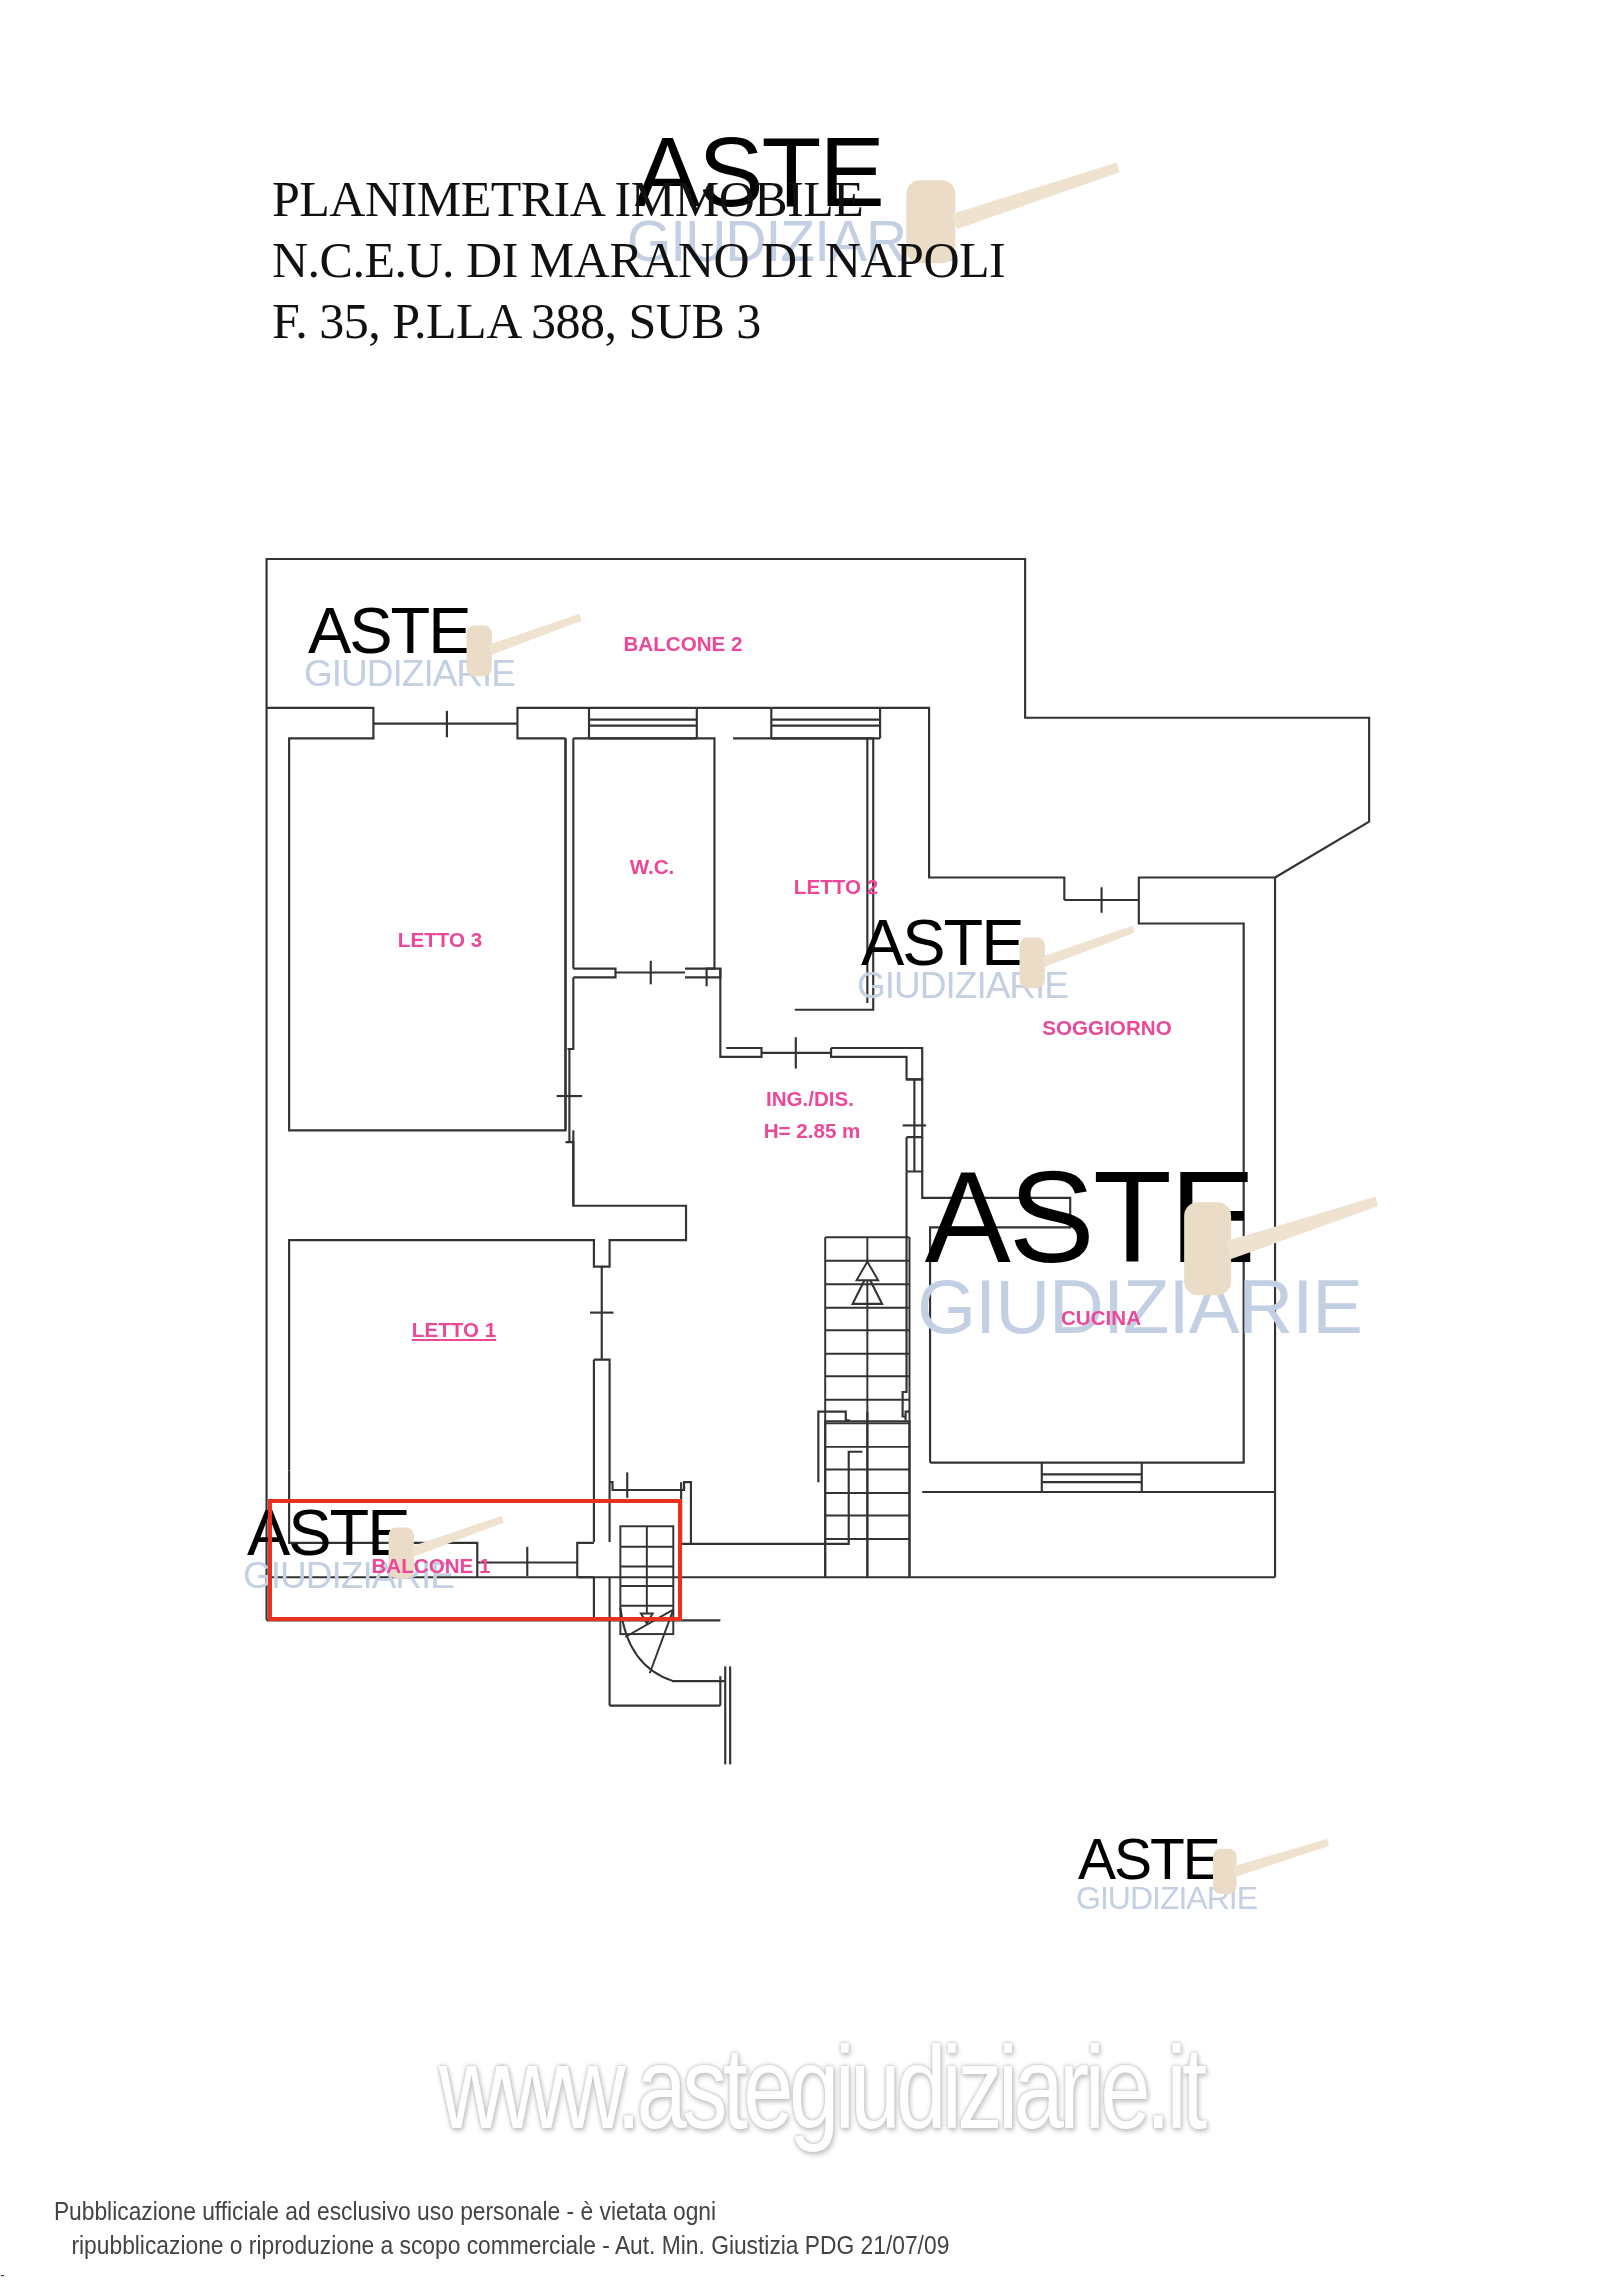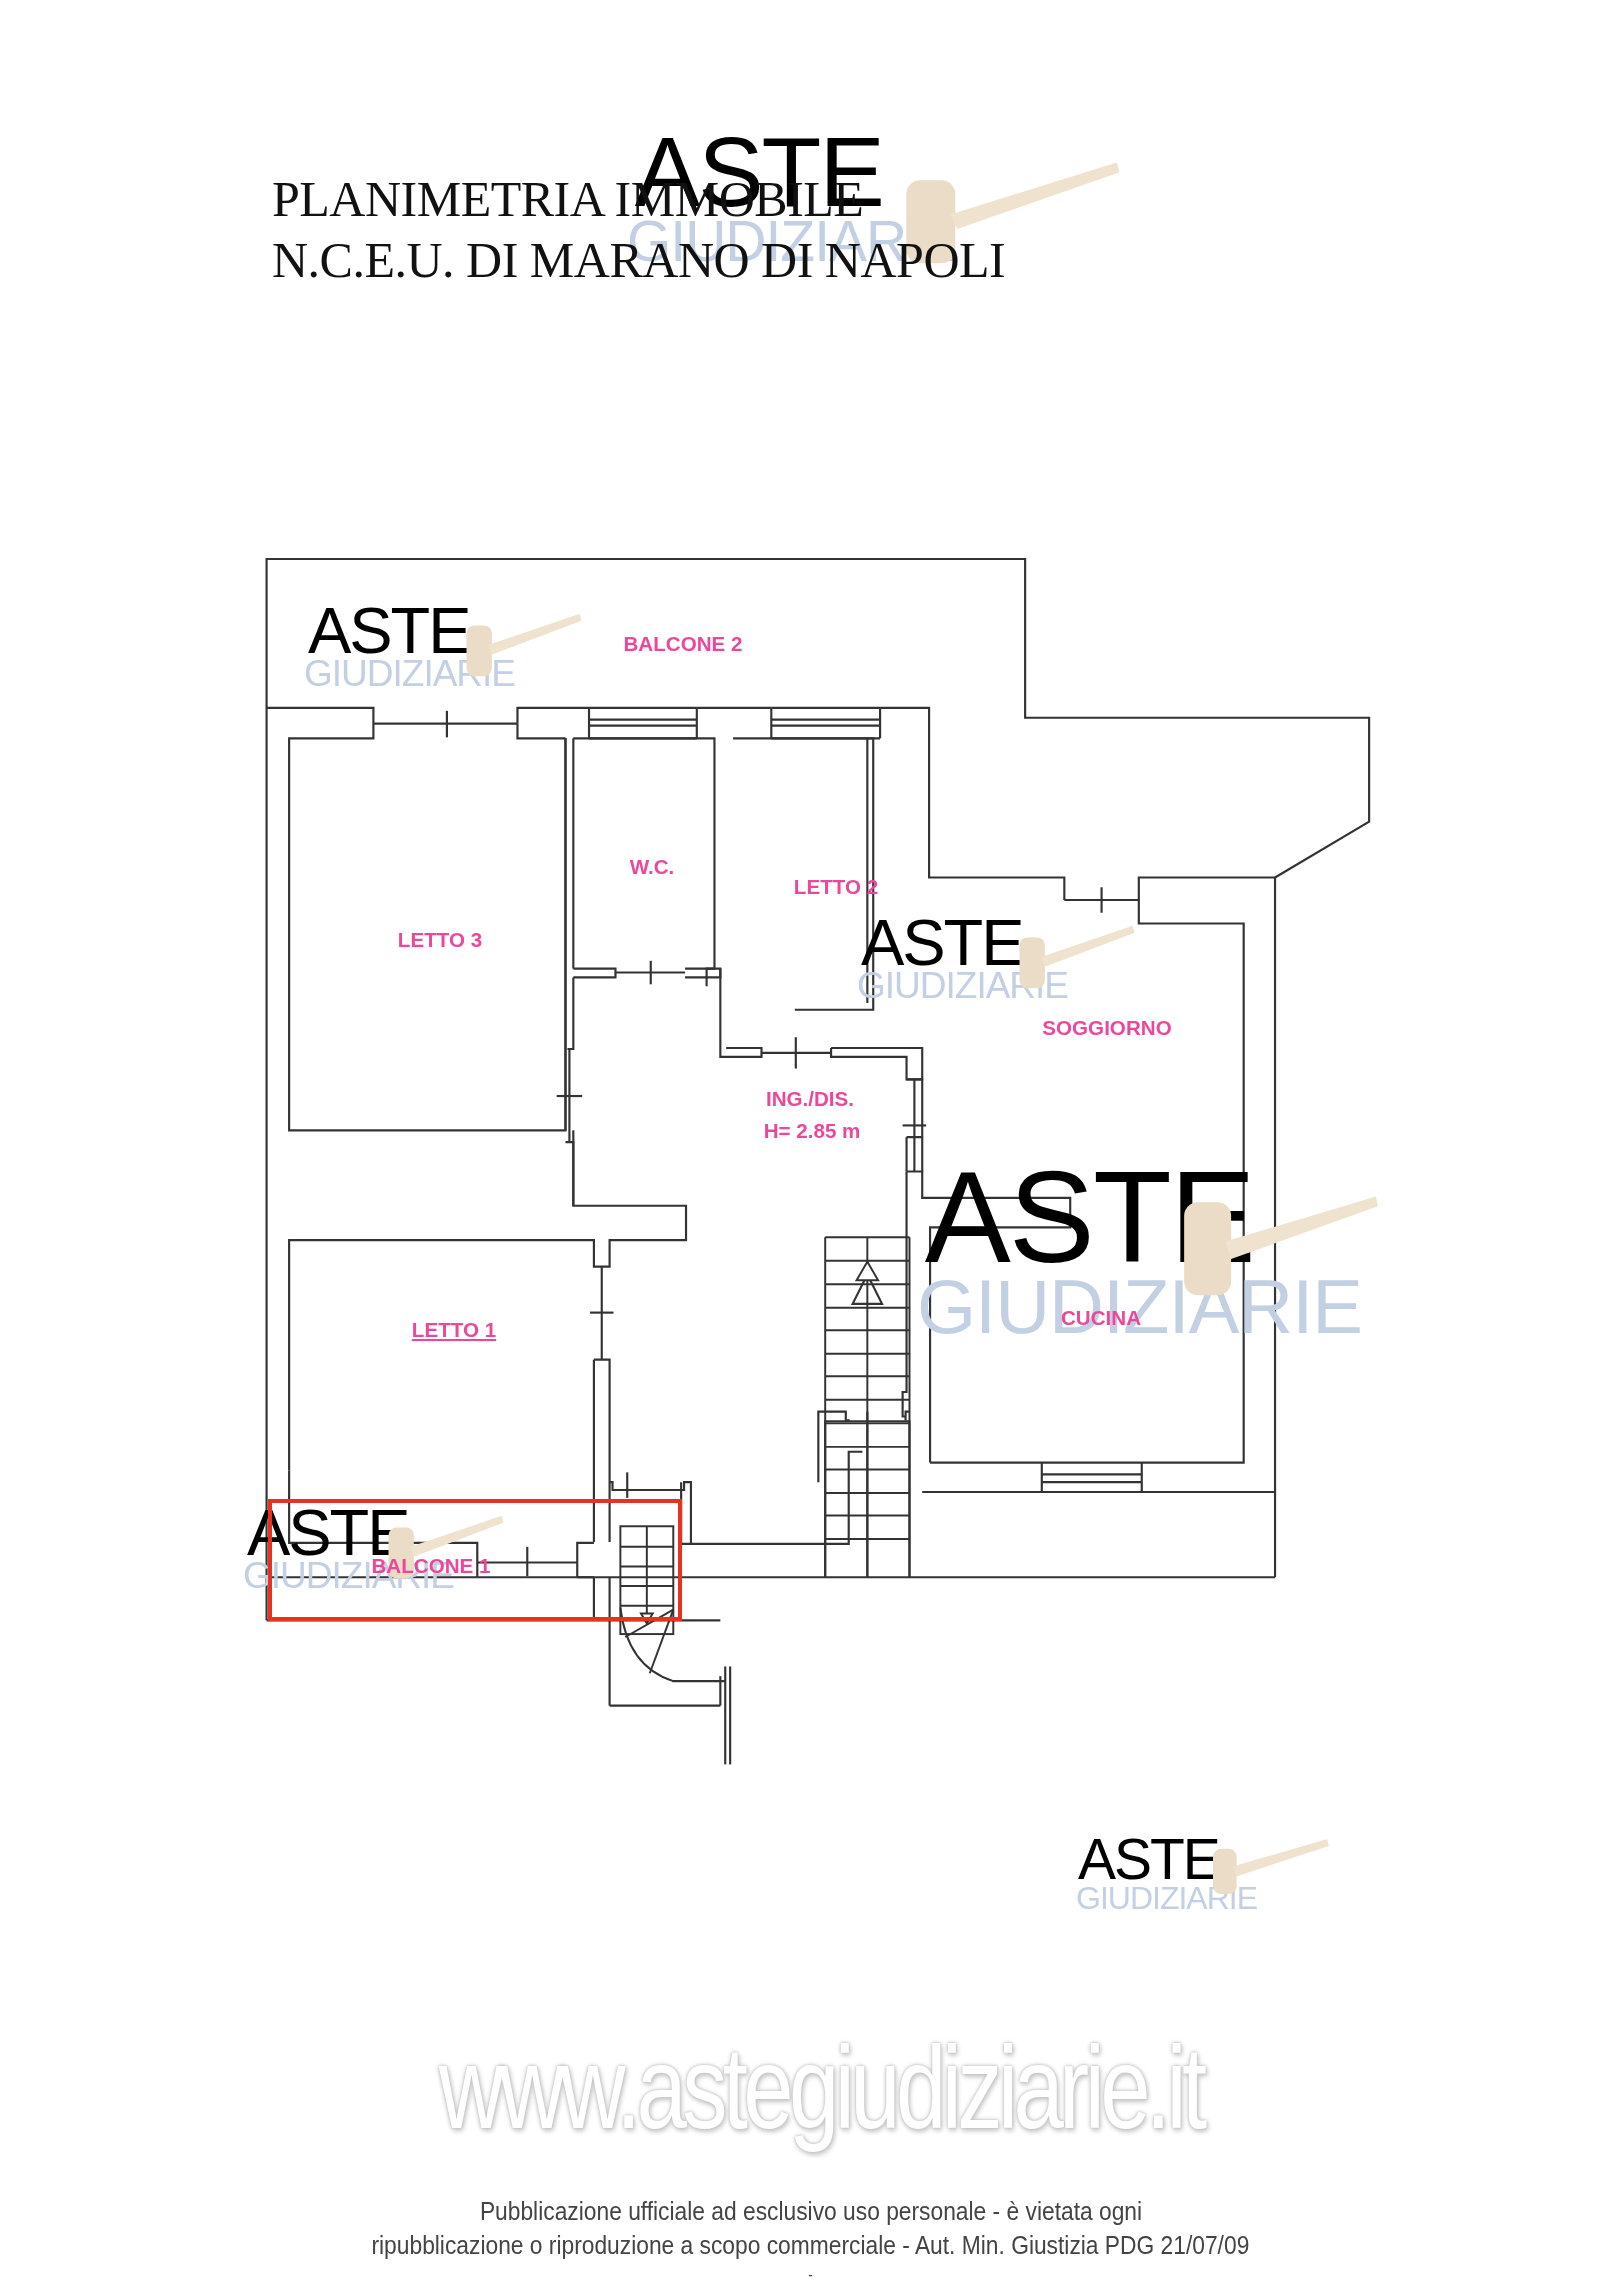--- a/index.html
+++ b/index.html
@@ -9,21 +9,21 @@
   .wm { position:absolute; z-index:2; pointer-events:none; }
   .wm .aste { font-family:"Liberation Sans", sans-serif; color:#000000; font-weight:400; line-height:1; letter-spacing:-2px; }
   .wm .giu { font-family:"Liberation Sans", sans-serif; color:#c3cfe2; font-weight:400; line-height:1; letter-spacing:-1px; }
   .wm svg { position:absolute; }
   #plan { position:absolute; left:0; top:0; z-index:1; }
   .room-label { position:absolute; z-index:4; font-family:"Liberation Sans", sans-serif; font-weight:700; color:#ec4899; font-size:20.6px; text-align:right; white-space:nowrap; transform:translateX(-50%); }
   .site-url { position:absolute; left:333px; top:2021px; width:961px; text-align:center; z-index:3;
      font-family:"Liberation Sans", sans-serif; font-size:116px; letter-spacing:-5.9px; color:#ffffff;
      transform:scaleX(0.78); transform-origin:center;
      text-shadow:0 0 2.9px #bdbdbd, 0 0 5.9px #cfcfcf, 2px 2.9px 5.9px #c8c8c8; }
-  .footer { position:absolute; left:0; width:1621px; text-align:center; color:#444; font-size:26.5px; font-family:"Liberation Sans", sans-serif; z-index:3; }
+  .footer { position:absolute; left:0; width:1621px; color:#444; font-size:26.5px; font-family:"Liberation Sans", sans-serif; z-index:3; }
   .footer span { display:inline-block; transform:scaleX(0.86); }
   .redbox { position:absolute; left:268px; top:1499px; width:414px; height:122px; border:4.9px solid #e8321f; z-index:5; box-sizing:border-box; }
 </style>
 </head>
 <body>
 
 <div class="wm" style="left:627px; top:123px; width:490px; height:176px;">
   <div class="aste" style="font-size:98px; position:absolute; left:7.8px; top:0;">ASTE</div>
   <div class="giu" style="font-size:57px; position:absolute; left:0; top:90px;">GIUDIZIARIE</div>
   <svg width="216" height="137" style="left:279px; top:17.6px;" viewBox="0 0 220 140">
@@ -73,20 +73,21 @@
   <div class="giu" style="font-size:32px; position:absolute; left:0; top:51px;">GIUDIZIARIE</div>
   <svg width="118" height="69" style="left:137px; top:3.9px;" viewBox="0 0 120 70">
     <rect x="0" y="14" width="24" height="46" rx="8" fill="#eadcc6"></rect>
     <polygon points="20,32 116,4 118,11 24,42" fill="#efe3d0"></polygon>
   </svg>
 </div>
 
 <div class="title-block">
   <div>PLANIMETRIA IMMOBILE</div>
   <div>N.C.E.U. DI MARANO DI NAPOLI</div>
+  <div>F. 35, P.LLA 388, SUB 3</div>
 </div>
 
 <svg id="plan" width="1621" height="2293" viewBox="0 0 1654 2339">
   <g fill="none" stroke="#333" stroke-width="2.2">
 
     <polyline points="272,722 272,570 1046,570 1046,732 1397,732 1397,838 1301,895"></polyline>
 
     <line x1="272" y1="722" x2="272" y2="1653"></line>
 
     <polyline points="272,722 381,722 381,753 295,753 295,1153 577,1153 577,753"></polyline>

